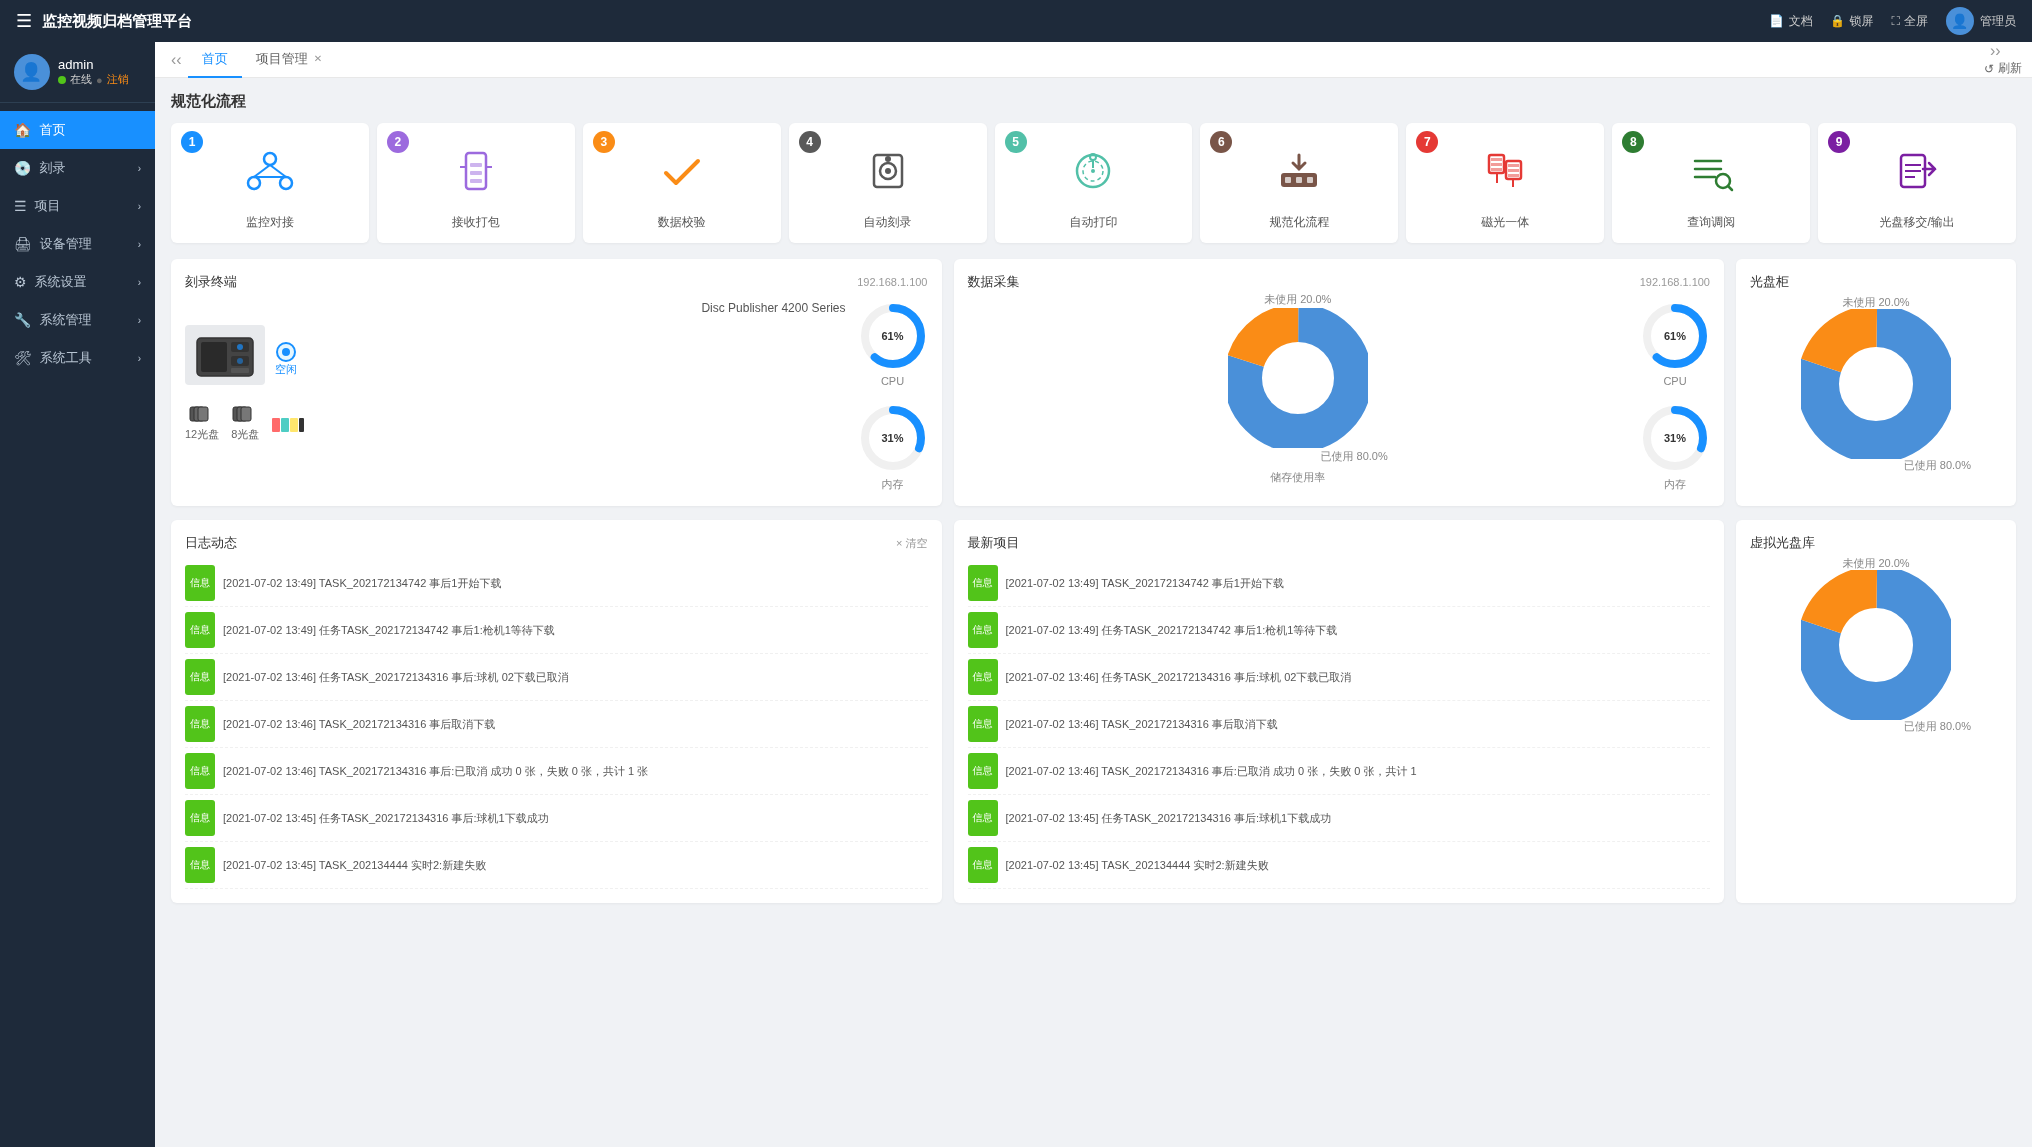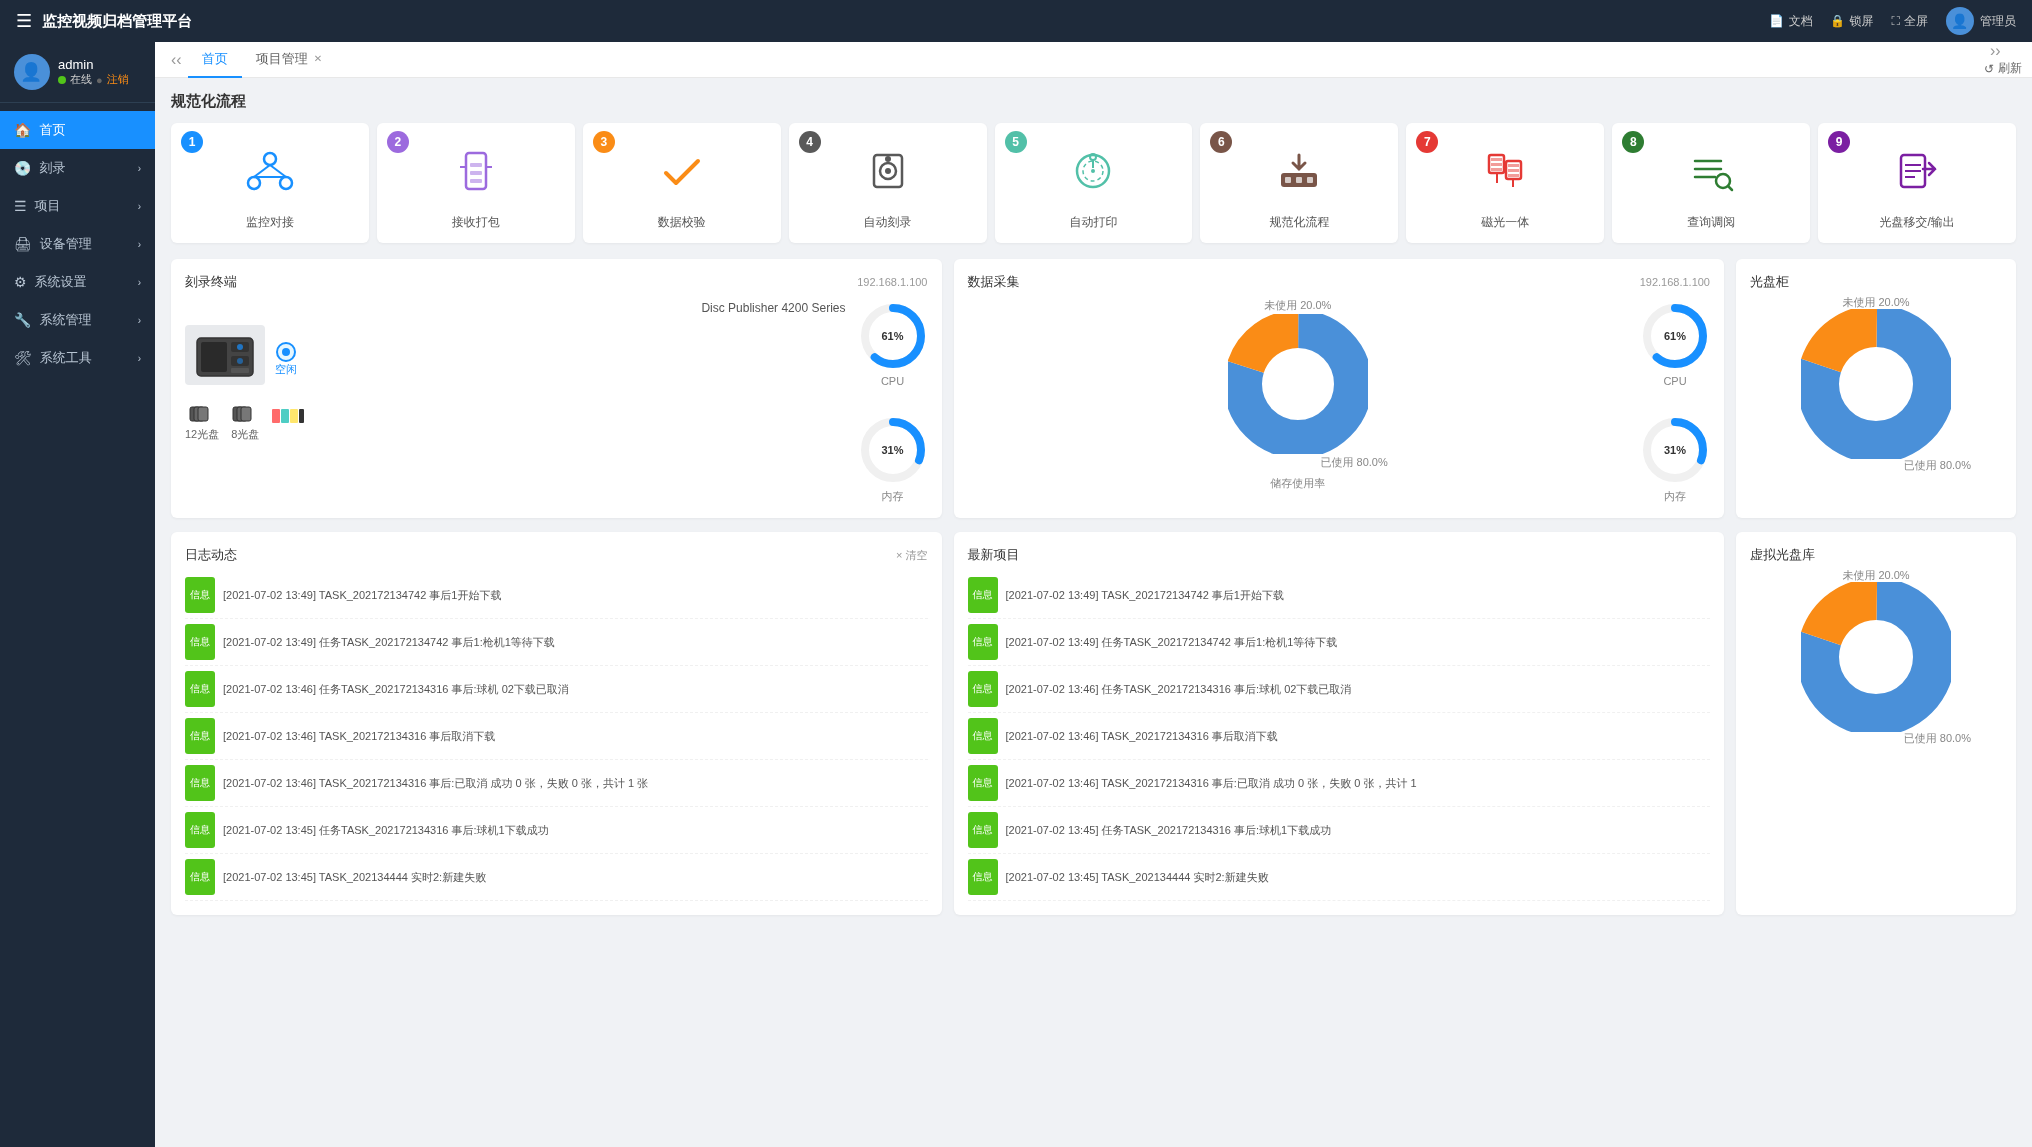--- a/index.html
+++ b/index.html
@@ -156,23 +156,23 @@
     .recorder-device-name { font-size: 12px; color: #555; margin-bottom: 10px; text-align: right; }
     .recorder-device-img {
       width: 80px; height: 60px;
       background: #e8eaed;
       border-radius: 4px;
       display: flex; align-items: center; justify-content: center;
       font-size: 24px;
       margin-bottom: 8px;
     }
     .recorder-discs { display: flex; gap: 12px; margin-top: 10px; }
-    .disc-info { display: flex; flex-direction: column; align-items: center; gap: 2px; font-size: 11px; color: #666; }
-
-    .gauge-area { display: flex; flex-direction: column; gap: 28px; align-items: flex-start; }
+    .disc-info { display: flex; flex-direction: column; align-items: center; gap: 2px; font-size: 11px; color: #666; justify-content: center; }
+
+    .gauge-area { display: flex; flex-direction: column; gap: 16px; align-items: flex-start; }
     .gauge-item { display: flex; flex-direction: column; align-items: center; gap: 4px; }
     .gauge-label { font-size: 11px; color: #888; }
 
     
     .donut-container { position: relative; width: 70px; height: 70px; }
     .donut-svg { transform: rotate(-90deg); }
     .donut-text {
       position: absolute;
       top: 50%; left: 50%;
       transform: translate(-50%, -50%);

